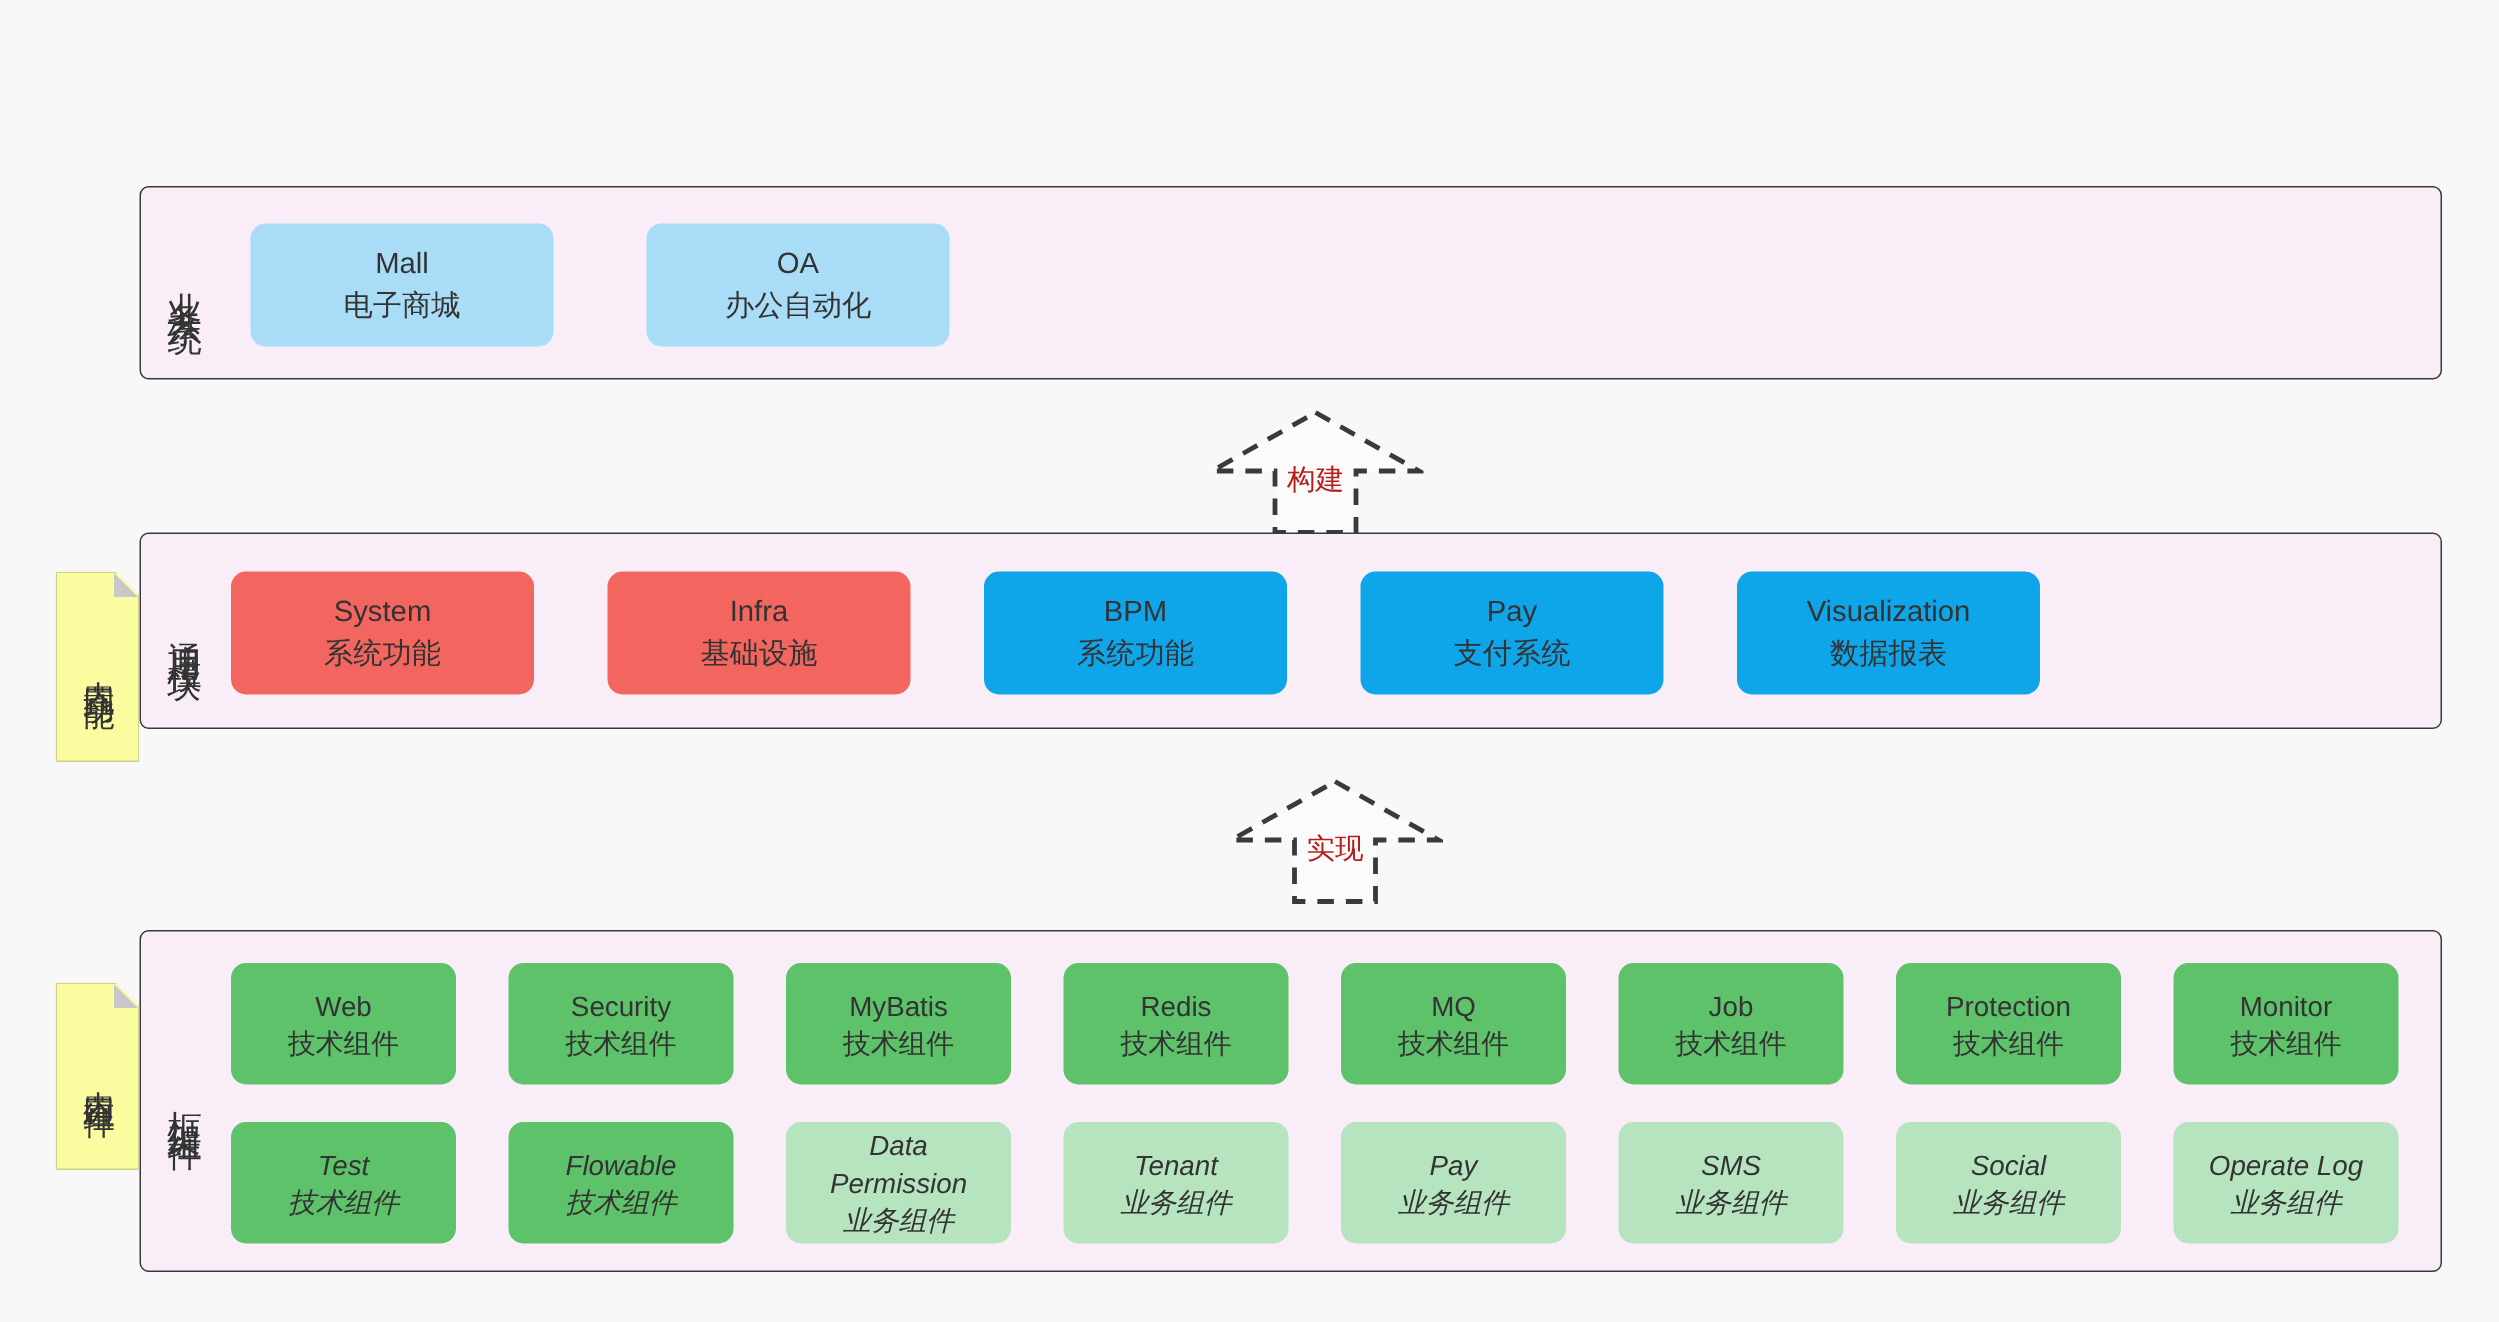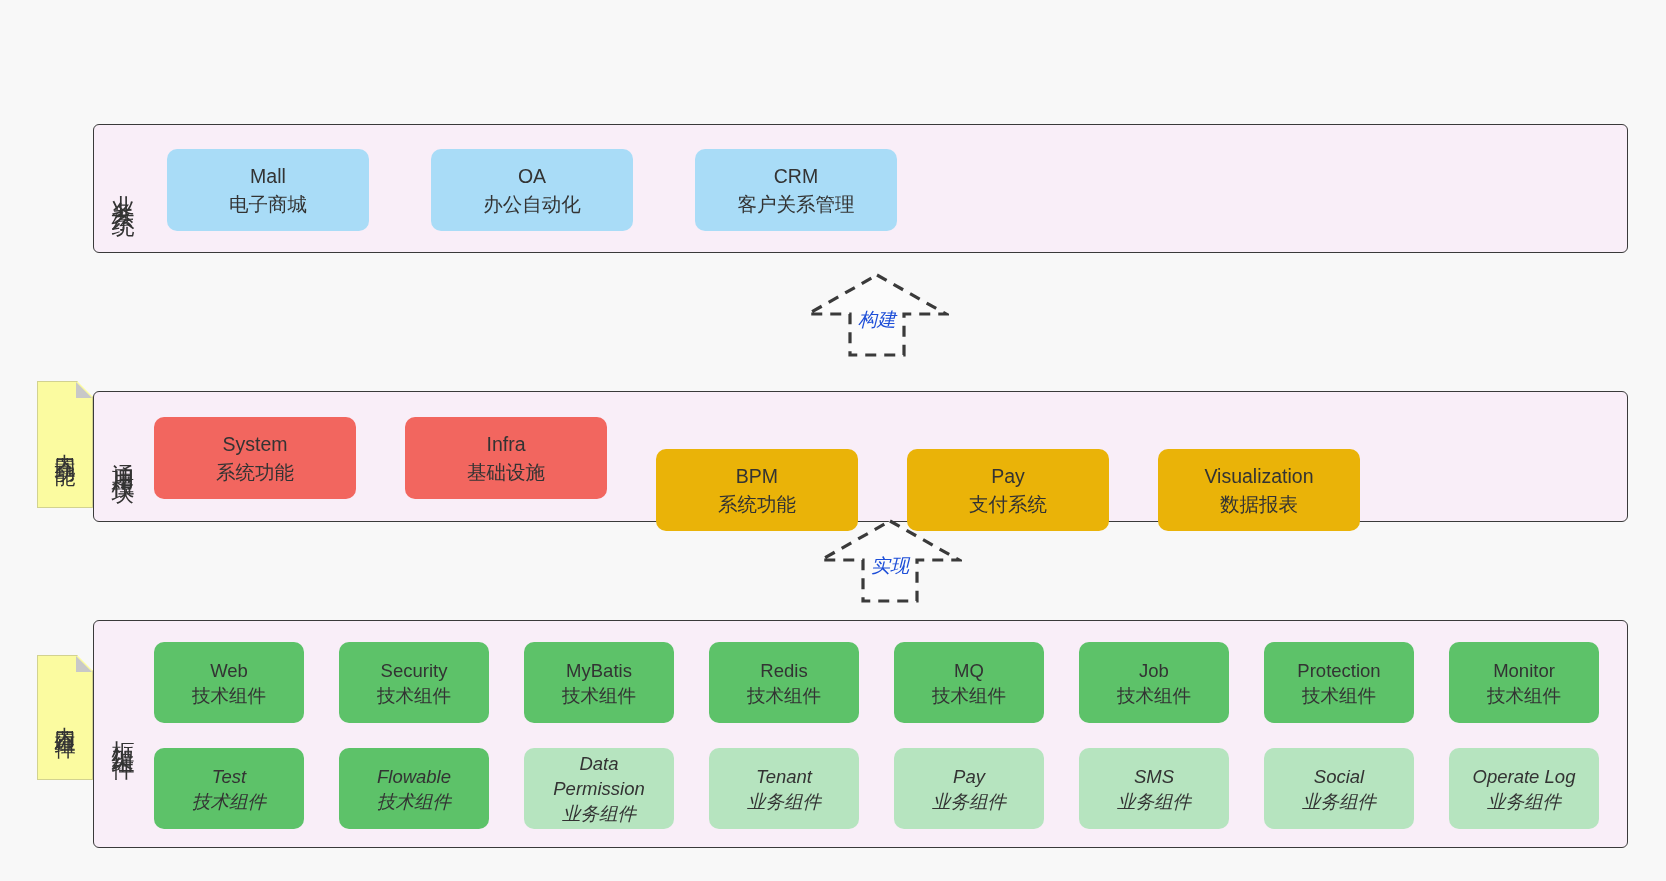--- a/index.html
+++ b/index.html
@@ -20,71 +20,67 @@
 
   .box{display:flex;flex-direction:column;justify-content:center;align-items:center;
        text-align:center;border-radius:10px;color:#333;
        width:202px;height:82px;font-size:19.5px;line-height:28px;}
   .box span{display:block;}
   .b3 .box{width:150px;height:81px;font-size:18.5px;line-height:25px;}
   .b3 .box .l1{max-width:112px;}
 
   .blue{background:#a9dcf7;margin-left:13px;}
   .red{background:#f2665f;}
-  .pink{background:#eab308;margin-top:32px;}
+  .pink{background:#0ea5e9;}
   .green{background:#5dc269;}
   .lightgreen{background:#b6e4bf;}
 
   
   .sticky{position:absolute;left:37px;width:56px;background:#fbfba0;
           border:1px solid #d2d290;box-sizing:border-box;
           clip-path:polygon(0 0, calc(100% - 16px) 0, 100% 16px, 100% 100%, 0 100%);
           display:flex;align-items:center;justify-content:center;
           writing-mode:vertical-rl;text-orientation:upright;
           font-size:21px;letter-spacing:4px;color:#333;}
   .sticky::after{content:"";position:absolute;top:0;right:0;width:0;height:0;
           border-left:16px solid #c8c8c8;border-top:16px solid transparent;}
 
   
   .arrow{position:absolute;width:144px;height:86px;}
   .arrow svg{display:block;width:100%;height:100%;}
   .arrow .arrow-label{position:absolute;left:50%;top:34px;transform:translateX(-50%);
-          background:#fbfbfb;padding:1px 3px;font-size:19px;color:#1d4ed8;white-space:nowrap;font-style:italic;}
+          background:#fbfbfb;padding:1px 3px;font-size:19px;color:#b91c1c;white-space:nowrap;}
 </style>
 </head>
 <body>
 
 <div id="canvas">
 
   <div class="band" style="top:124px;height:129px;">
     <div class="band-label">业务系统</div>
     <div class="boxrow" style="top:24px;">
       <div class="box blue">
         <span class="l1">Mall</span>
         <span class="l2">电子商城</span>
       </div>
       <div class="box blue">
         <span class="l1">OA</span>
         <span class="l2">办公自动化</span>
       </div>
-      <div class="box blue">
-        <span class="l1">CRM</span>
-        <span class="l2">客户关系管理</span>
-      </div>
     </div>
   </div>
 
   <div class="arrow" style="left:805px;top:272px;">
     <svg viewBox="0 0 144 86">
       <polygon points="72,3 141,42 99,42 99,83 45,83 45,42 3,42" fill="#fbfbfb" stroke="#3a3a3a" stroke-width="3.2" stroke-dasharray="11 8" stroke-linejoin="miter"></polygon>
     </svg>
     <div class="arrow-label">构建</div>
   </div>
 
-  <div class="band" style="top:391px;height:131px;">
+  <div class="band" style="top:355px;height:131px;">
     <div class="band-label">通用模块</div>
     <div class="boxrow" style="top:25px;">
       <div class="box red">
         <span class="l1">System</span>
         <span class="l2">系统功能</span>
       </div>
       <div class="box red">
         <span class="l1">Infra</span>
         <span class="l2">基础设施</span>
       </div>

